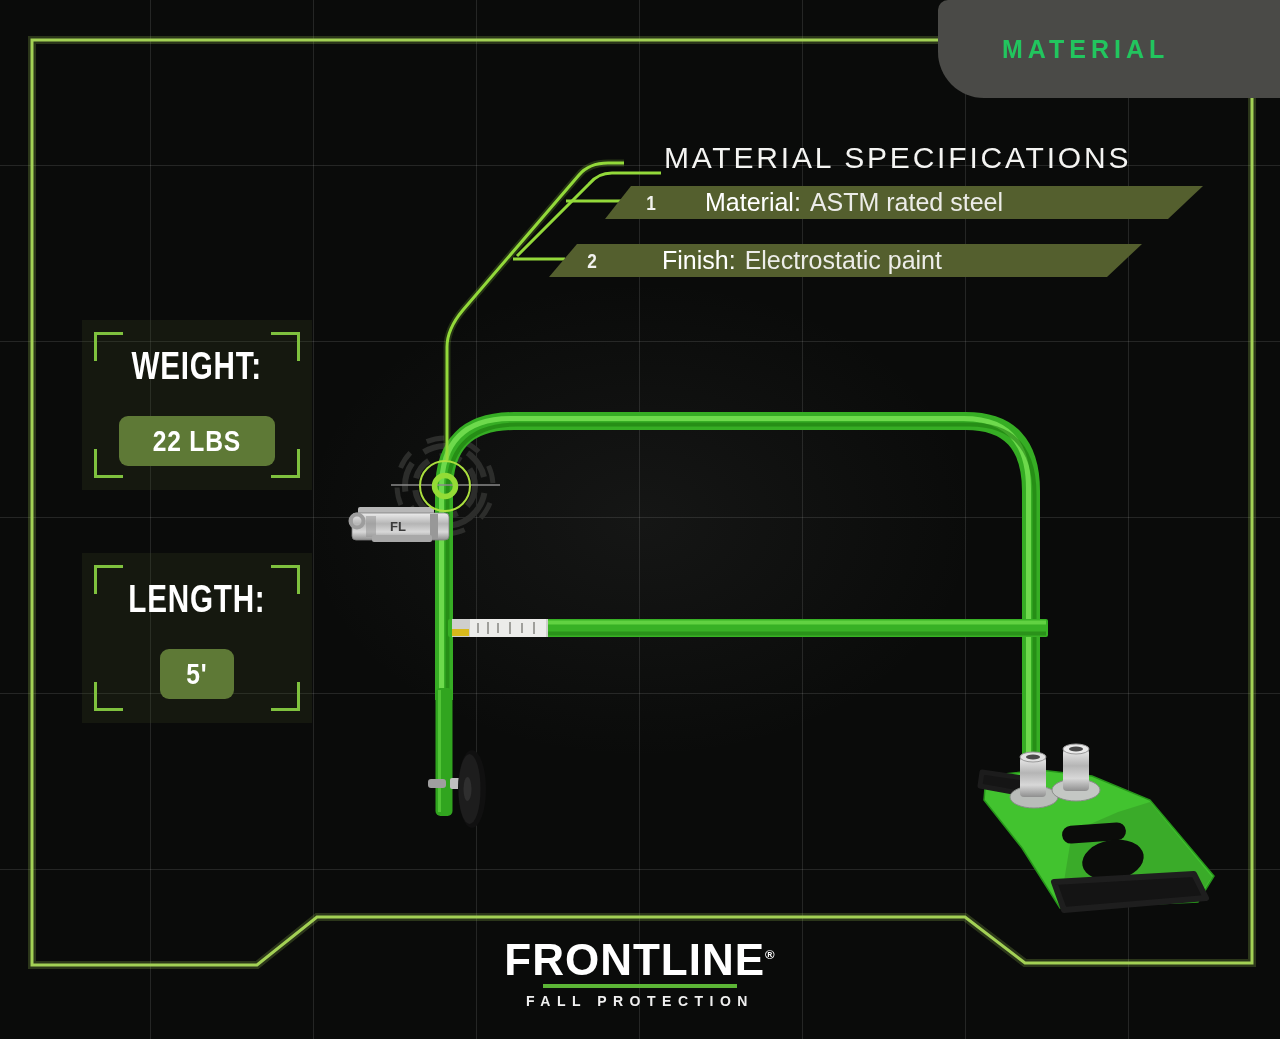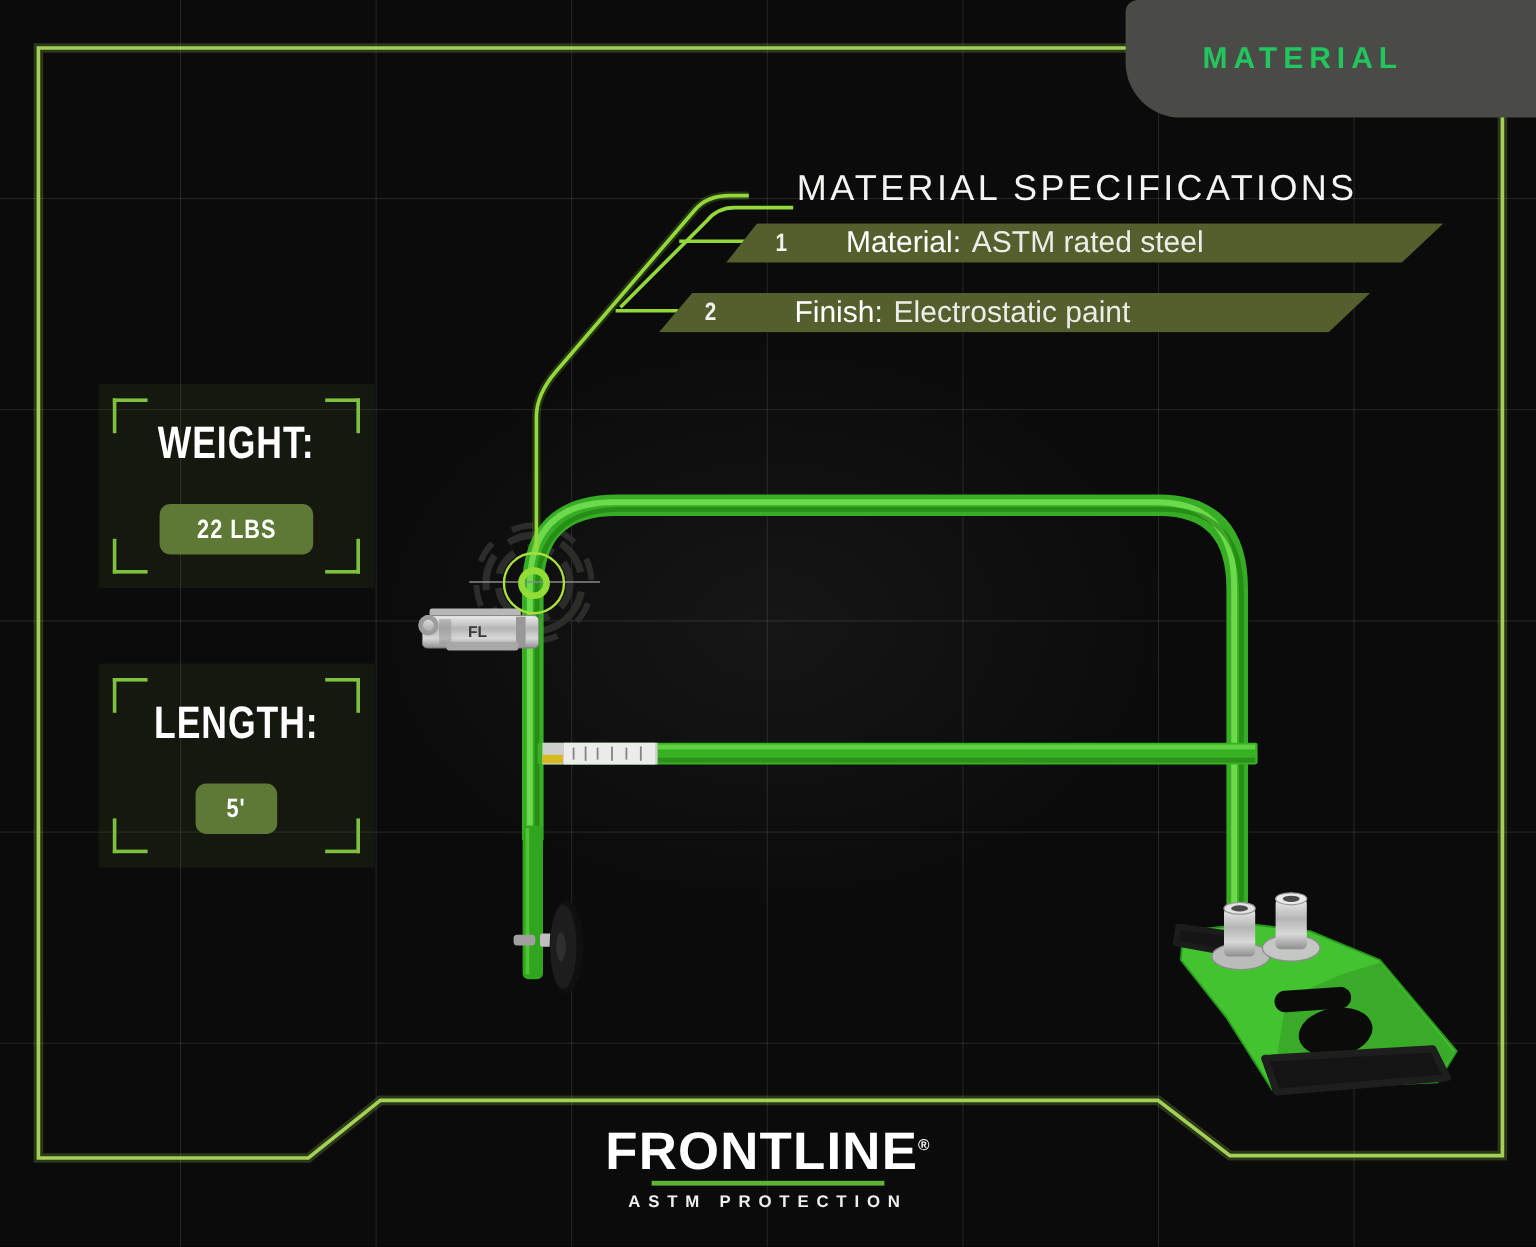--- a/index.html
+++ b/index.html
@@ -64,21 +64,21 @@
   .bracket.tl{left:12px;top:12px;border-left:3px solid #7fc13e;border-top:3px solid #7fc13e;}
   .bracket.tr{right:12px;top:12px;border-right:3px solid #7fc13e;border-top:3px solid #7fc13e;}
   .bracket.bl{left:12px;bottom:12px;border-left:3px solid #7fc13e;border-bottom:3px solid #7fc13e;}
   .bracket.br{right:12px;bottom:12px;border-right:3px solid #7fc13e;border-bottom:3px solid #7fc13e;}
   .metric-label{
     color:#fff;font-size:38px;font-weight:700;letter-spacing:1px;
     transform:scaleX(0.78);white-space:nowrap;
   }
   .metric-value{
     margin-top:28px;background:#5e7936;border-radius:9px;
-    color:#fff;font-size:22px;font-weight:700;
+    color:#fff;font-size:30px;font-weight:700;
     padding:10px 24px;line-height:1;
   }
   .metric-value span{display:inline-block;transform:scaleX(0.82);letter-spacing:1px;}
 
   
   .logo{left:0;top:938px;width:1280px;text-align:center;}
   .logo-name{
     color:#fff;font-size:44px;font-weight:700;letter-spacing:1px;line-height:1;
     white-space:nowrap;
   }
@@ -230,16 +230,16 @@
     <span class="bracket br"></span>
     <div class="metric-label">LENGTH:</div>
     <div class="metric-value">
       <span>5'</span>
     </div>
   </div>
 
   <div class="overlay logo">
     <div class="logo-name"><span>FRONTLINE</span><span class="logo-reg">®</span></div>
     <div class="logo-rule"></div>
-    <div class="logo-tag">ASTM PROTECTION</div>
+    <div class="logo-tag">FALL PROTECTION</div>
   </div>
 
 </div>
 
 </body></html>

